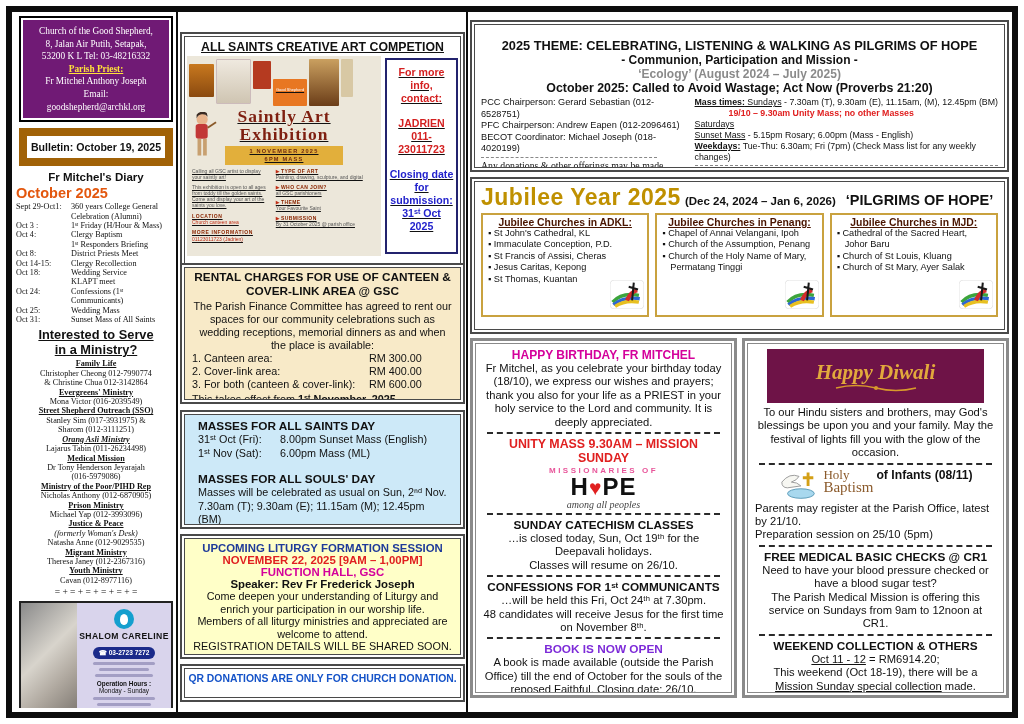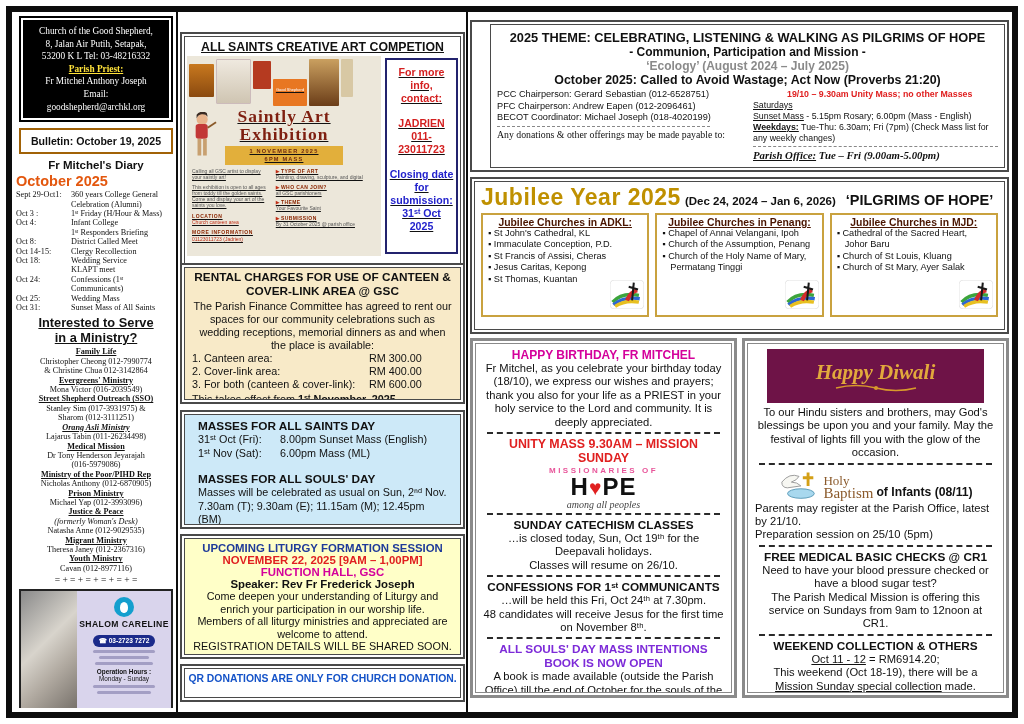--- a/index.html
+++ b/index.html
@@ -14,24 +14,24 @@
   .dbox-in{border:1px solid #4a4a4a;height:100%;box-sizing:border-box;overflow:hidden;}
   .gbox{border:3px solid #8a8a8a;background:#fff;padding:2px;box-sizing:border-box;}
   .gbox-in{border:1px solid #8a8a8a;height:100%;box-sizing:border-box;overflow:hidden;}
   .dash{border-top:2px dashed #2a2a2a;margin:3px 4px;height:0;}
   .dash-lt{border-top:1px dashed #888;margin:2px 0;height:0;}
   .u{text-decoration:underline;} .b{font-weight:bold;} .it{font-style:italic;}
 
   
   #leftcol{position:absolute;left:16px;top:14px;width:160px;height:694px;overflow:hidden;}
   .hdrbox{margin:2px 3px 0;border:2px solid #000;padding:2px;}
-  .hdrbox-in{background:#000000;color:#fff;text-align:center;
+  .hdrbox-in{background:#701a75;color:#fff;text-align:center;
              font-family:"Liberation Serif",serif;font-size:9.3px;line-height:12.6px;padding:5px 16px;}
   .priest-label{color:#ffe23a;font-weight:bold;text-decoration:underline;}
-  .bullbox{margin:6px 3px 0;border:2px solid #a16207;text-align:center;
+  .bullbox{margin:6px 3px 0;border:8px solid #a16207;text-align:center;
            font-weight:bold;font-size:10.6px;padding:5px 0;}
   .diary-title{text-align:center;font-weight:bold;font-size:11.5px;margin-top:5px;}
   .diary-month{color:#e3570e;font-weight:bold;font-size:14.5px;margin:2px 0 1px;}
   .diary-grid{display:grid;grid-template-columns:53px 1fr;
               font-family:"Liberation Serif",serif;font-size:8.2px;line-height:9.4px;column-gap:2px;}
   .min-title{text-align:center;font-weight:bold;font-size:12.8px;line-height:14.5px;
              text-decoration:underline;margin-top:4px;}
   .mins{text-align:center;font-family:"Liberation Serif",serif;font-size:8.2px;line-height:9.4px;margin-top:2px;}
   .min-name{font-weight:bold;text-decoration:underline;}
   .min-note{font-style:italic;}
@@ -98,40 +98,40 @@
   .lit-venue{color:#d4009b;font-weight:bold;font-size:11.4px;}
   .lit-spk{font-weight:bold;font-size:11.4px;}
   .lit-b{font-size:10.8px;line-height:12.6px;}
   #qrbox{top:664px;height:38px;}
   .qr-in{text-align:center;padding:2px 2px;}
   .qr1{color:#1553c8;font-weight:bold;font-size:10.4px;margin-top:2px;}
   .qr2{font-family:"Liberation Serif",serif;font-weight:bold;font-size:12.2px;margin-top:1px;}
 
   
   #themebox{position:absolute;left:470px;top:20px;width:539px;height:152px;}
-  .theme-in{padding:5px 6px;margin-left:16px;}
+  .theme-in{padding:13px 6px;}
   .th1{text-align:center;font-weight:bold;font-size:12.8px;}
   .th2{text-align:center;font-weight:bold;font-size:12px;}
   .th3{text-align:center;font-weight:bold;font-size:12px;color:#8a8a8a;}
   .th4{text-align:center;font-weight:bold;font-size:12.4px;}
   .th-row{display:flex;margin-top:2px;}
   .th-left{width:250px;font-size:9.2px;line-height:11.6px;}
   .th-right{flex:1;font-size:8.8px;line-height:11px;padding-left:6px;}
   .don1{font-family:"Liberation Serif",serif;font-size:9.8px;margin-top:1px;}
   .red-line{color:#e02020;font-weight:bold;margin-left:34px;}
   .po{font-family:"Liberation Serif",serif;font-style:italic;font-weight:bold;font-size:10.8px;line-height:13.6px;}
   .nowrap{white-space:nowrap;}
 
   #jubbox{position:absolute;left:470px;top:177px;width:539px;height:157px;}
   .jub-in{padding:2px 6px;}
   .jub-titlerow{display:flex;align-items:baseline;gap:4px;}
   .jub-title{color:#bf9000;font-weight:bold;font-size:23px;letter-spacing:.5px;}
   .jub-dates{font-weight:bold;font-size:11.5px;}
   .jub-motto{font-weight:bold;font-size:14.5px;margin-left:6px;}
-  .jub-boxes{display:flex;gap:6px;margin-top:2px;justify-content:flex-end;}
+  .jub-boxes{display:flex;gap:6px;margin-top:2px;}
   .jchurch{flex:1;border:2px solid #c9a23f;padding:2px 4px;position:relative;height:104px;box-sizing:border-box;}
   .jch-h{text-align:center;font-weight:bold;font-size:10.4px;text-decoration:underline;color:#4a1500;}
   .jch-item{font-size:9.2px;line-height:11.4px;text-indent:-8px;padding-left:9px;}
   .jub-logo{position:absolute;right:3px;bottom:2px;}
 
   .bigcol{position:absolute;top:338px;width:267px;height:360px;}
   #col3{left:470px;} #col4{left:742px;}
   .bc-in{padding:4px 7px;text-align:center;}
   .bday-h{color:#d4009b;font-weight:bold;font-size:12px;}
   .body-txt{font-size:11.2px;line-height:13.4px;}
@@ -140,21 +140,21 @@
   .moh-top{color:#e8559a;font-weight:bold;font-size:8px;letter-spacing:2.5px;}
   .moh-big{font-weight:bold;font-size:24px;line-height:23px;letter-spacing:1px;}
   .moh-heart{color:#e02020;font-size:21px;}
   .moh-script{font-family:"Liberation Serif",serif;font-style:italic;font-size:10px;color:#444;}
   .sec-h{font-weight:bold;font-size:11.8px;}
   .souls-h{color:#7d2bd8;font-weight:bold;font-size:11.8px;line-height:14px;}
   .diwali{margin:1px 12px 3px;height:54px;background:#6e1347;display:flex;flex-direction:column;
           align-items:center;justify-content:center;}
   .diwali-txt{font-family:"Liberation Serif",serif;font-style:italic;font-weight:bold;
               color:#e2a93c;font-size:21px;line-height:22px;}
-  .bapt-row{display:flex;align-items:flex-end;justify-content:center;gap:3px;margin:2px 0;}
+  .bapt-row{display:flex;justify-content:center;gap:3px;margin:2px 0;}
   .bapt-word{font-family:"Liberation Serif",serif;color:#8b5a2b;text-align:left;line-height:13px;}
   .bw1{font-size:13px;} .bw2{font-size:15px;}
   .bapt-rest{font-weight:bold;font-size:12.2px;padding-bottom:1px;}
   .left-txt{text-align:left;}
 </style>
 </head>
 <body>
 
 <div class="page-border"></div>
 <div class="vdiv" id="vdiv1"></div>
@@ -175,25 +175,25 @@
   <div class="bullbox">Bulletin: October 19, 2025</div>
 
   <div class="diary-title">Fr Mitchel's Diary</div>
   <div class="diary-month">October 2025</div>
   <div class="diary-grid">
     <div>Sept 29-Oct1:</div>
       <div>360 years College General Celebration (Alumni)</div>
     <div>Oct 3 :</div>
       <div>1ˢᵗ Friday (H/Hour &amp; Mass)</div>
     <div>Oct 4:</div>
-      <div>Infant College</div>
+      <div>Clergy Baptism</div>
     <div></div>
       <div>1ˢᵗ Responders Briefing</div>
     <div>Oct 8:</div>
-      <div>District Called Meet</div>
+      <div>District Priests Meet</div>
     <div>Oct 14-15:</div>
       <div>Clergy Recollection</div>
     <div>Oct 18:</div>
       <div>Wedding Service</div>
     <div></div>
       <div>KLAPT meet</div>
     <div>Oct 24:</div>
       <div>Confessions (1ˢᵗ Communicants)</div>
     <div>Oct 25:</div>
       <div>Wedding Mass</div>
@@ -386,20 +386,21 @@
     <div class="th-row">
       <div class="th-left">
         <div>PCC Chairperson: Gerard Sebastian (012-6528751)</div>
         <div>PFC Chairperson: Andrew Eapen (012-2096461)</div>
         <div>BECOT Coordinator: Michael Joseph (018-4020199)</div>
         <div class="dash-lt" style="width:85%"></div>
         <div class="don1">Any donations &amp; other offerings may be made payable to:</div>
 
       </div>
       <div class="th-right">
+        <div class="nowrap"><span class="b u">Mass times:</span><span class="u"> Sundays</span><span> - 7.30am (T), 9.30am (E), 11.15am, (M), 12.45pm (BM)</span></div>
         <div class="red-line">19/10 – 9.30am Unity Mass; no other Masses</div>
         <div class="u">Saturdays</div>
         <div><span class="u">Sunset Mass</span><span> - 5.15pm Rosary; 6.00pm (Mass - English)</span></div>
         <div><span class="b u">Weekdays:</span><span> Tue-Thu: 6.30am; Fri (7pm) (Check Mass list for any weekly changes)</span></div>
         <div class="dash-lt"></div>
         <div class="po"><span class="u">Parish Office:</span><span> Tue – Fri (9.00am-5.00pm)</span></div>
 
       </div>
     </div>
   </div>
@@ -481,21 +482,20 @@
     <div class="dash"></div>
     <div class="sec-h">SUNDAY CATECHISM CLASSES</div>
     <div class="body-txt">…is closed today, Sun, Oct 19ᵗʰ for the Deepavali holidays.</div>
     <div class="body-txt">Classes will resume on 26/10.</div>
     <div class="dash"></div>
     <div class="sec-h">CONFESSIONS FOR 1ˢᵗ COMMUNICANTS</div>
     <div class="body-txt">…will be held this Fri, Oct 24ᵗʰ at 7.30pm.</div>
     <div class="body-txt">48 candidates will receive Jesus for the first time on November 8ᵗʰ.</div>
     <div class="dash"></div>
     <div class="souls-h">
-      <div>ALL SOULS' DAY MASS INTENTIONS</div>
       <div>BOOK IS NOW OPEN</div>
     </div>
     <div class="body-txt">A book is made available (outside the Parish Office) till the end of October for the souls of the reposed Faithful. Closing date: 26/10.</div>
   </div>
 </div>
 
 <div class="bigcol gbox" id="col4">
   <div class="gbox-in bc-in">
     <div class="diwali">
       <div class="diwali-txt">Happy Diwali</div>

